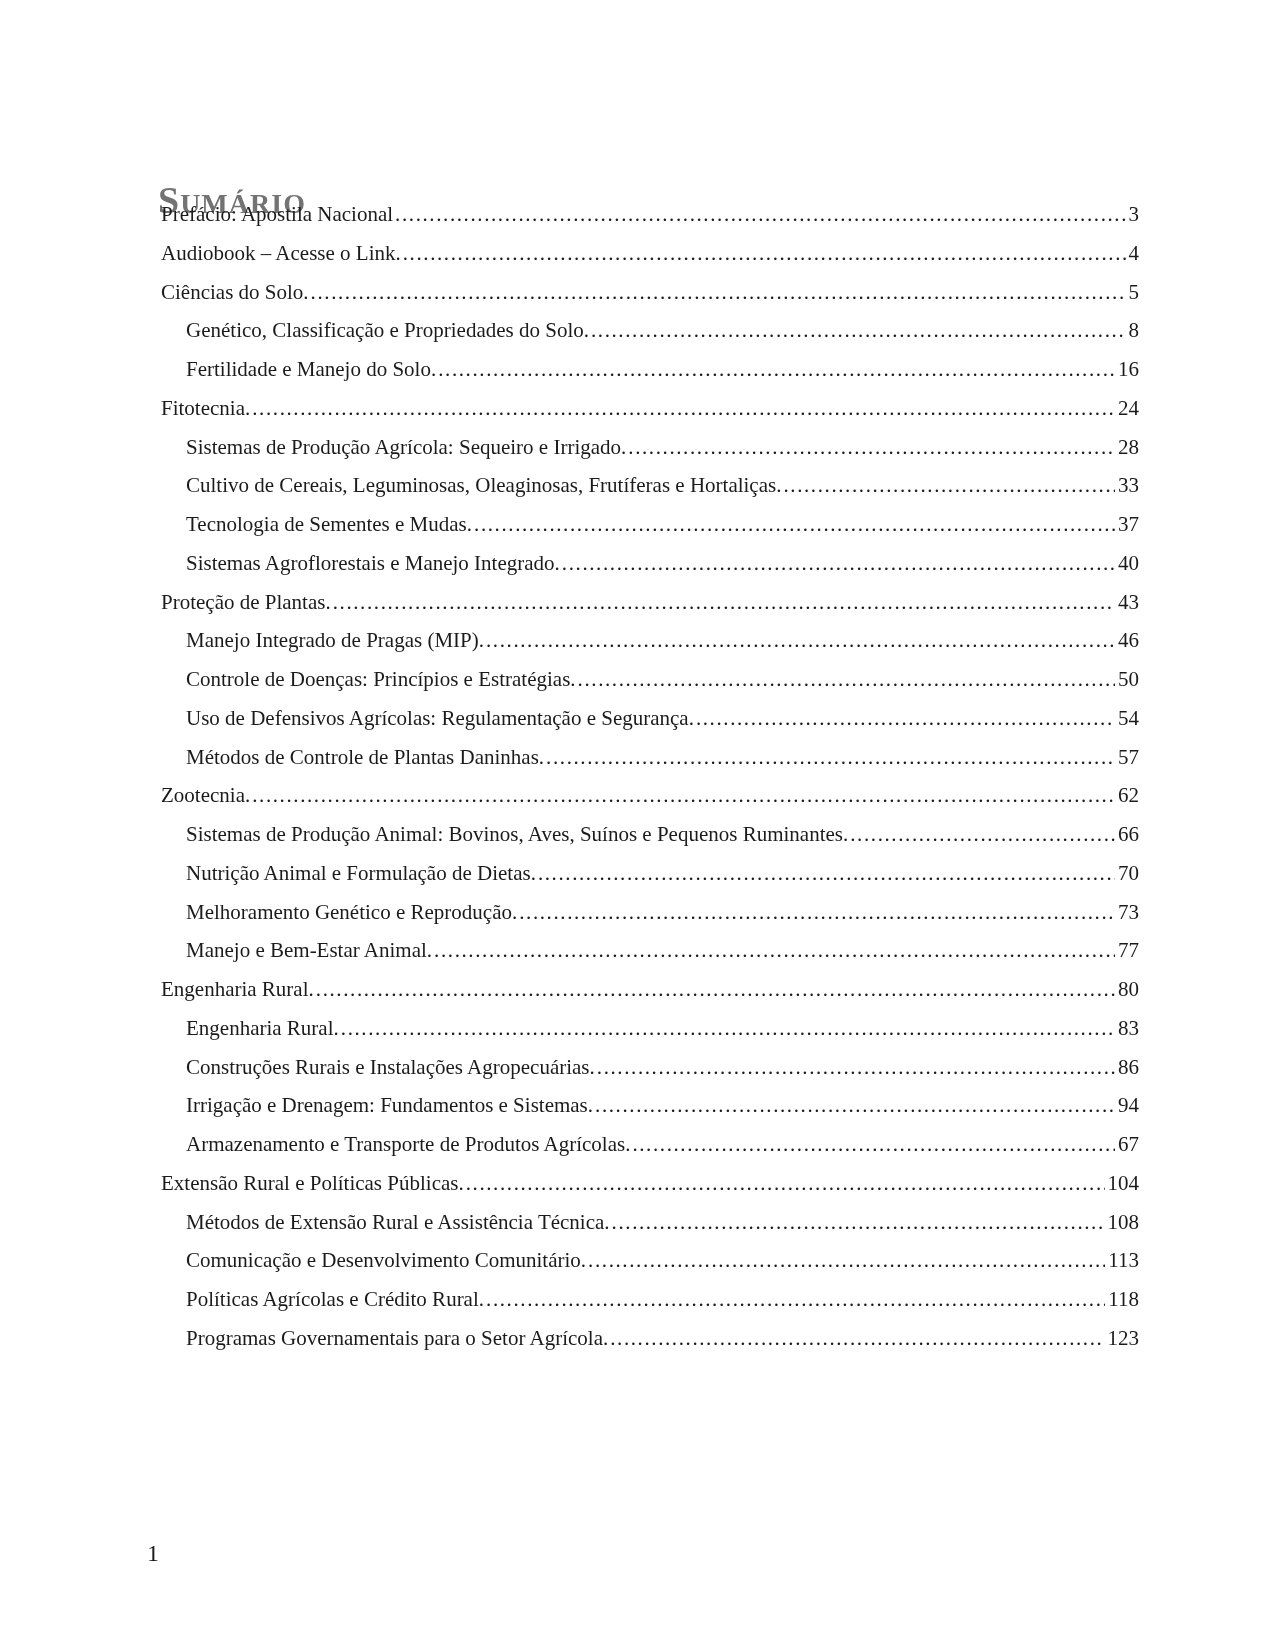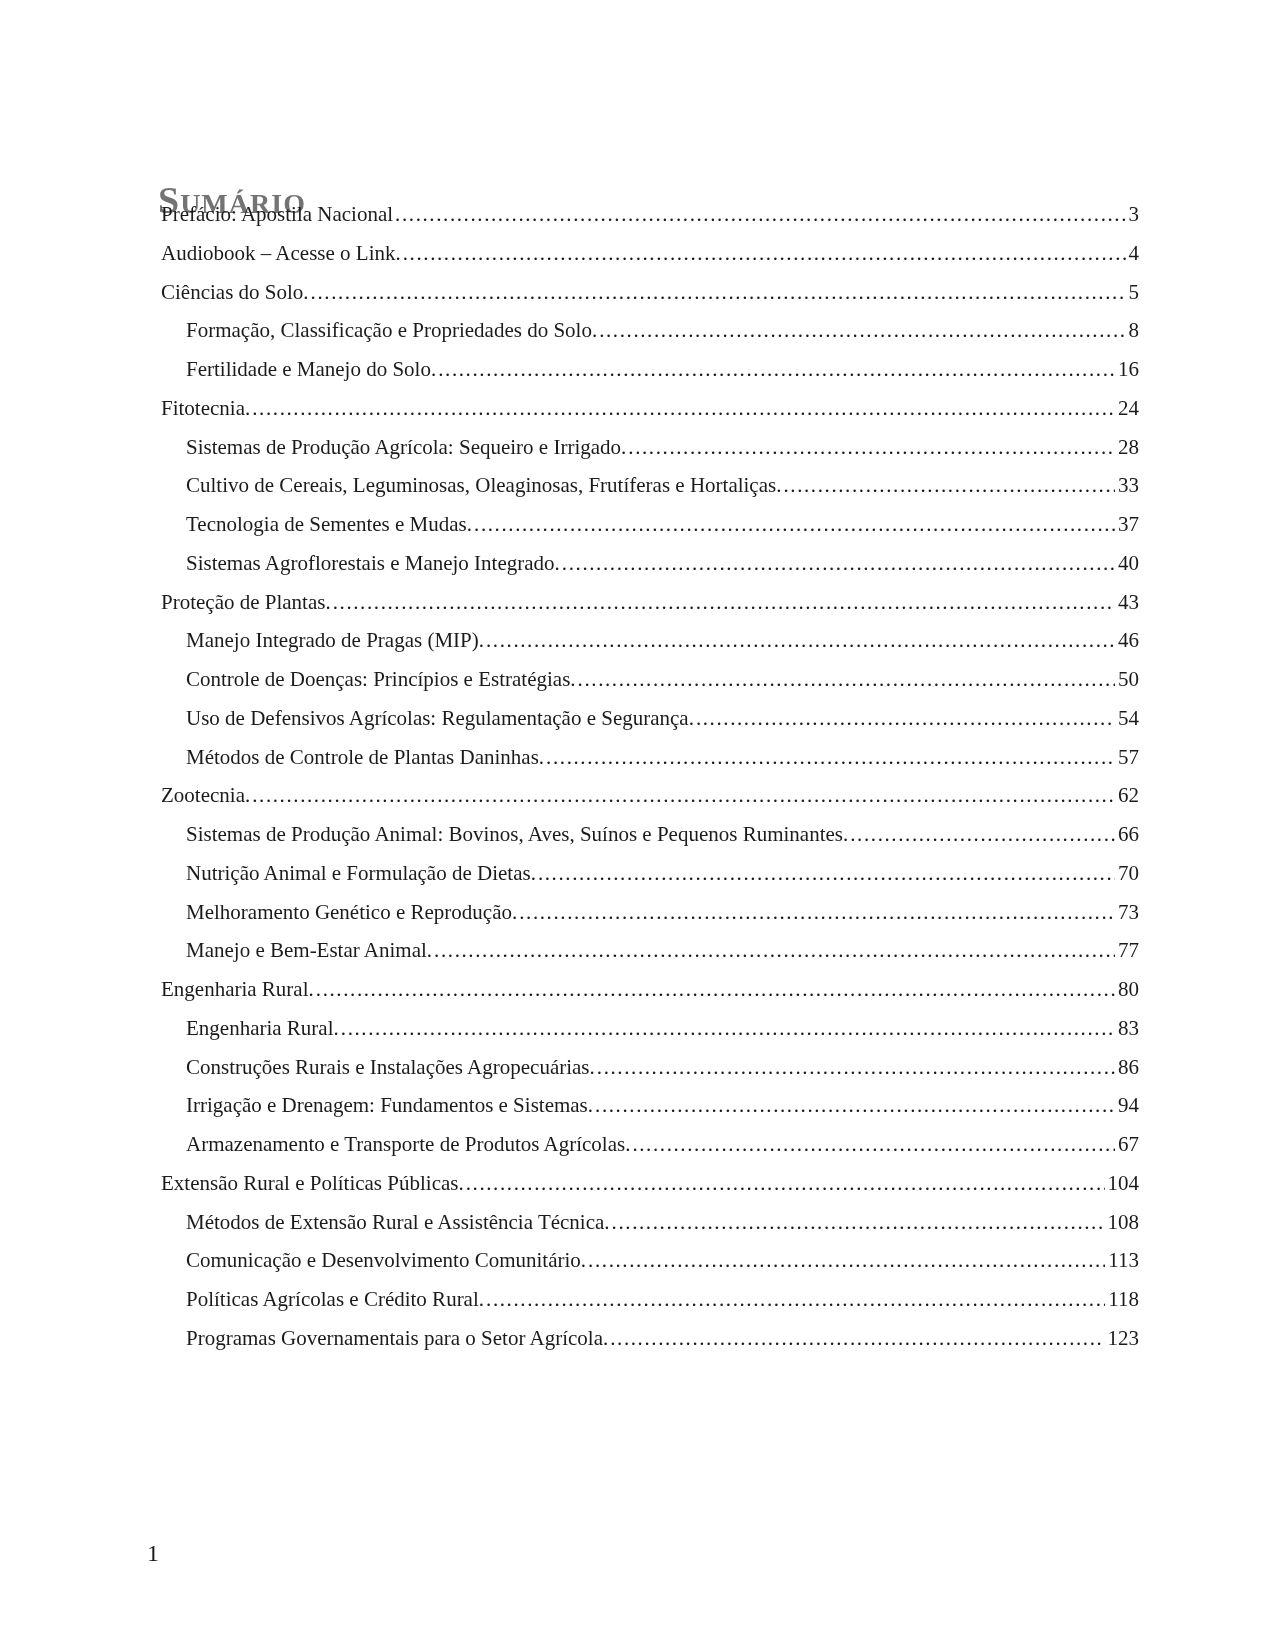--- a/index.html
+++ b/index.html
@@ -97,21 +97,21 @@
     <span class="toc-label">Audiobook – Acesse o Link.</span>
     <span class="toc-dots"></span>
     <span class="toc-page">4</span>
   </div>
       <div class="toc-row level-1">
     <span class="toc-label">Ciências do Solo.</span>
     <span class="toc-dots"></span>
     <span class="toc-page">5</span>
   </div>
       <div class="toc-row level-2">
-    <span class="toc-label">Formação, Classificação e Propriedades do Solo.</span>
+    <span class="toc-label">Genético, Classificação e Propriedades do Solo.</span>
     <span class="toc-dots"></span>
     <span class="toc-page">8</span>
   </div>
       <div class="toc-row level-2">
     <span class="toc-label">Fertilidade e Manejo do Solo.</span>
     <span class="toc-dots"></span>
     <span class="toc-page">16</span>
   </div>
       <div class="toc-row level-1">
     <span class="toc-label">Fitotecnia.</span>

